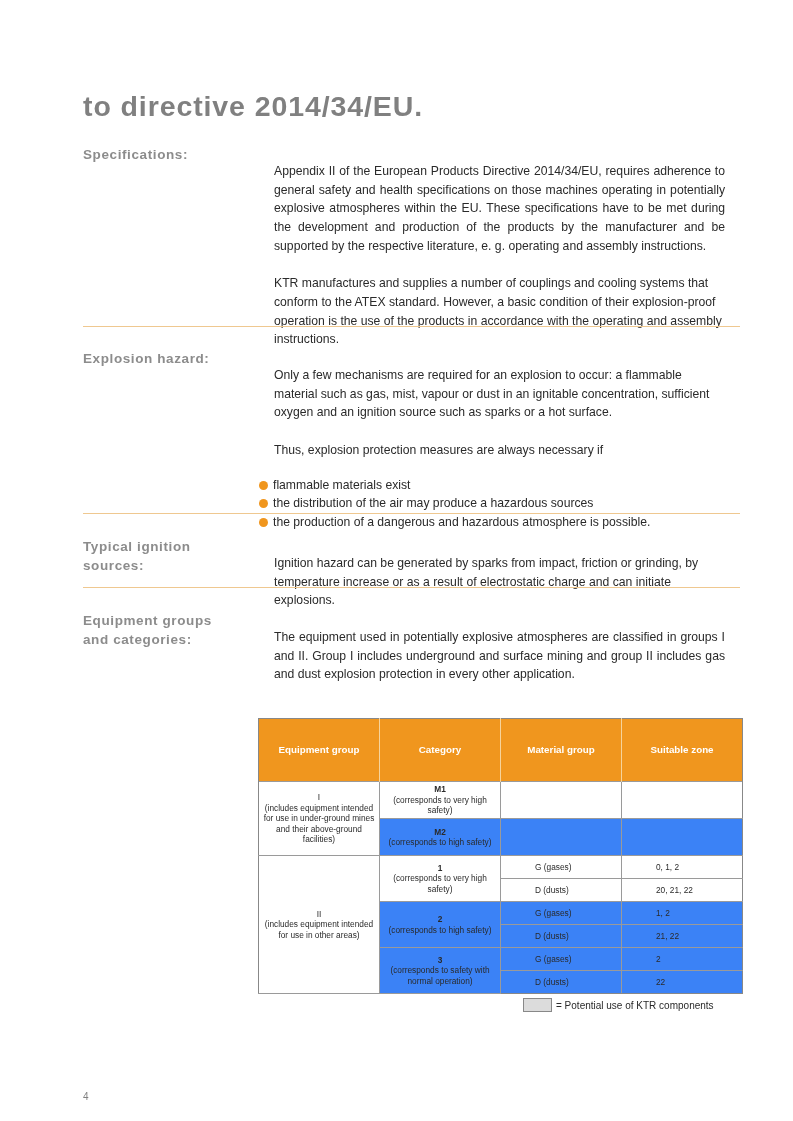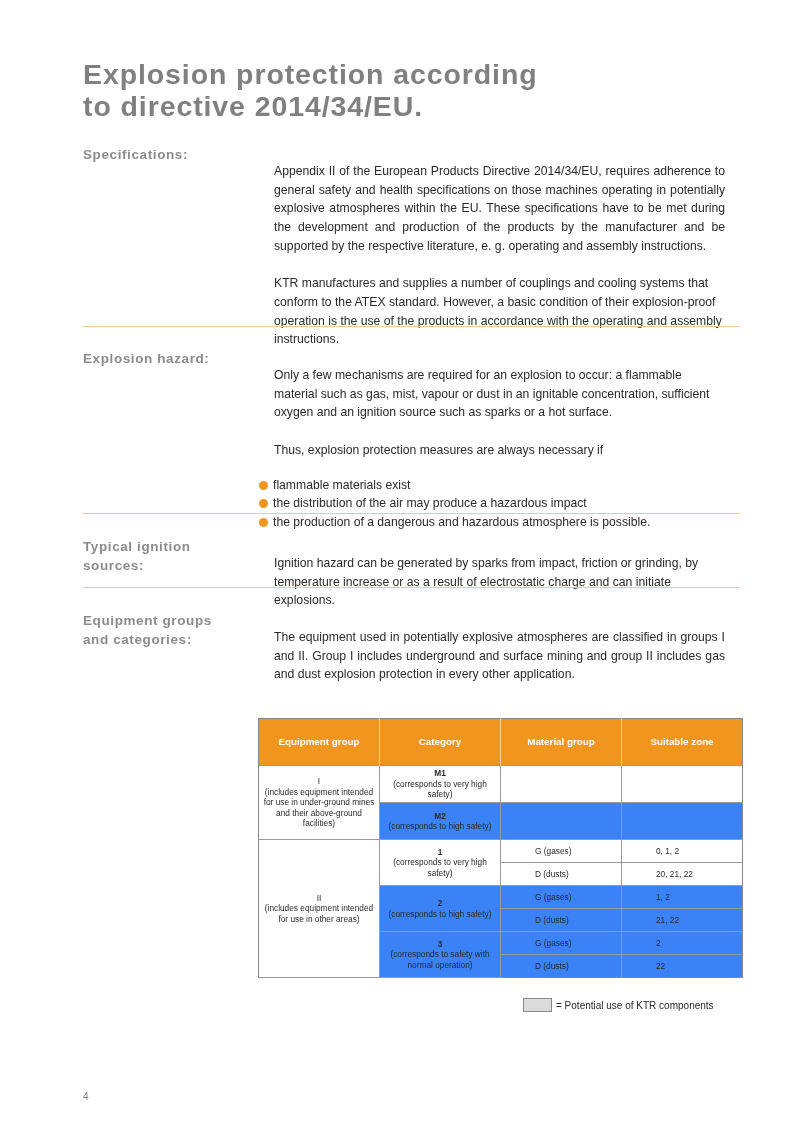--- a/index.html
+++ b/index.html
@@ -22,21 +22,21 @@
                   border-radius: 50%; background: #f0961e; }
     .divider { position: absolute; left: 83px; width: 657px; height: 0;
                border-top: 1.5px solid #efc890; }
 
     table.atex { position: absolute; left: 258px; top: 718px; width: 483px;
                  border-collapse: collapse; font-size: 8.3px; line-height: 10.5px;
                  color: #2a2a2a; table-layout: fixed; }
     table.atex col { width: 121px; }
     table.atex th { background: #f0961e; color: #ffffff; font-weight: bold; font-size: 9.8px;
                     height: 46px; border-left: 1px solid #f6d39b; border-right: 1px solid #f6d39b;
-                    border-top: 1px solid #888; padding: 0; text-align: center; vertical-align: middle; }
+                    border-top: 1px solid #888; padding: 8px; text-align: center; vertical-align: middle; }
     table.atex th:first-child { border-left: 1px solid #888; }
     table.atex th:last-child { border-right: 1px solid #888; }
     table.atex td { border: 1px solid #9a9a9a; padding: 0 2px; text-align: center; vertical-align: middle; }
     table.atex td.gray { background: #3b82f6; }
     table.atex td.white { background: #ffffff; }
     table.atex td.left { text-align: left; padding-left: 34px; }
     table.atex tr.h37 td { height: 36px; }
     table.atex tr.h23 td { height: 22px; }
     table.atex tr:last-child td { border-bottom: 1.5px solid #888; }
     table.atex td:first-child { border-left: 1.5px solid #888; }
@@ -44,41 +44,41 @@
     .catnum { font-weight: bold; display: block; }
     .legend { position: absolute; left: 523px; top: 998px; display: flex; align-items: center;
               font-size: 10px; color: #2a2a2a; }
     .legend-swatch { width: 27px; height: 12px; background: #dcdcdc; border: 1px solid #888; margin-right: 4px; }
     .page-num { position: absolute; left: 83px; top: 1091px; font-size: 10px; color: #808080; }
   </style>
 </head>
 <body>
 
 <h1 class="title">
-  <span>Explosion protection according</span><br>
+  <br>
   <span>to directive 2014/34/EU.</span>
 </h1>
 
 <div class="section" style="top:146px;">
   <div class="label">Specifications:</div>
   <div class="body">
     <p>Appendix II of the European Products Directive 2014/34/EU, requires adherence to general safety and health specifications on those machines operating in potentially explosive atmospheres within the EU. These specifications have to be met during the development and production of the products by the manufacturer and be supported by the respective literature, e. g. operating and assembly instructions.</p>
     <p class="nj">KTR manufactures and supplies a number of couplings and cooling systems that conform to the ATEX standard. However, a basic condition of their explosion-proof operation is the use of the products in accordance with the operating and assembly instructions.</p>
   </div>
 </div>
 <div class="divider" style="top:326px;"></div>
 
 <div class="section" style="top:350px;">
   <div class="label">Explosion hazard:</div>
   <div class="body">
     <p class="nj">Only a few mechanisms are required for an explosion to occur: a flammable material such as gas, mist, vapour or dust in an ignitable concentration, sufficient oxygen and an ignition source such as sparks or a hot surface.</p>
     <p class="nj">Thus, explosion protection measures are always necessary if</p>
     <ul class="bullets">
       <li><span class="bullet-dot"></span><span>flammable materials exist</span></li>
-      <li><span class="bullet-dot"></span><span>the distribution of the air may produce a hazardous impact</span></li>
+      <li><span class="bullet-dot"></span><span>the distribution of the air may produce a hazardous sources</span></li>
       <li><span class="bullet-dot"></span><span>the production of a dangerous and hazardous atmosphere is possible.</span></li>
     </ul>
   </div>
 </div>
 <div class="divider" style="top:513px;"></div>
 
 <div class="section" style="top:538px;">
   <div class="label">
     <span>Typical ignition</span><br>
     <span>sources:</span>

